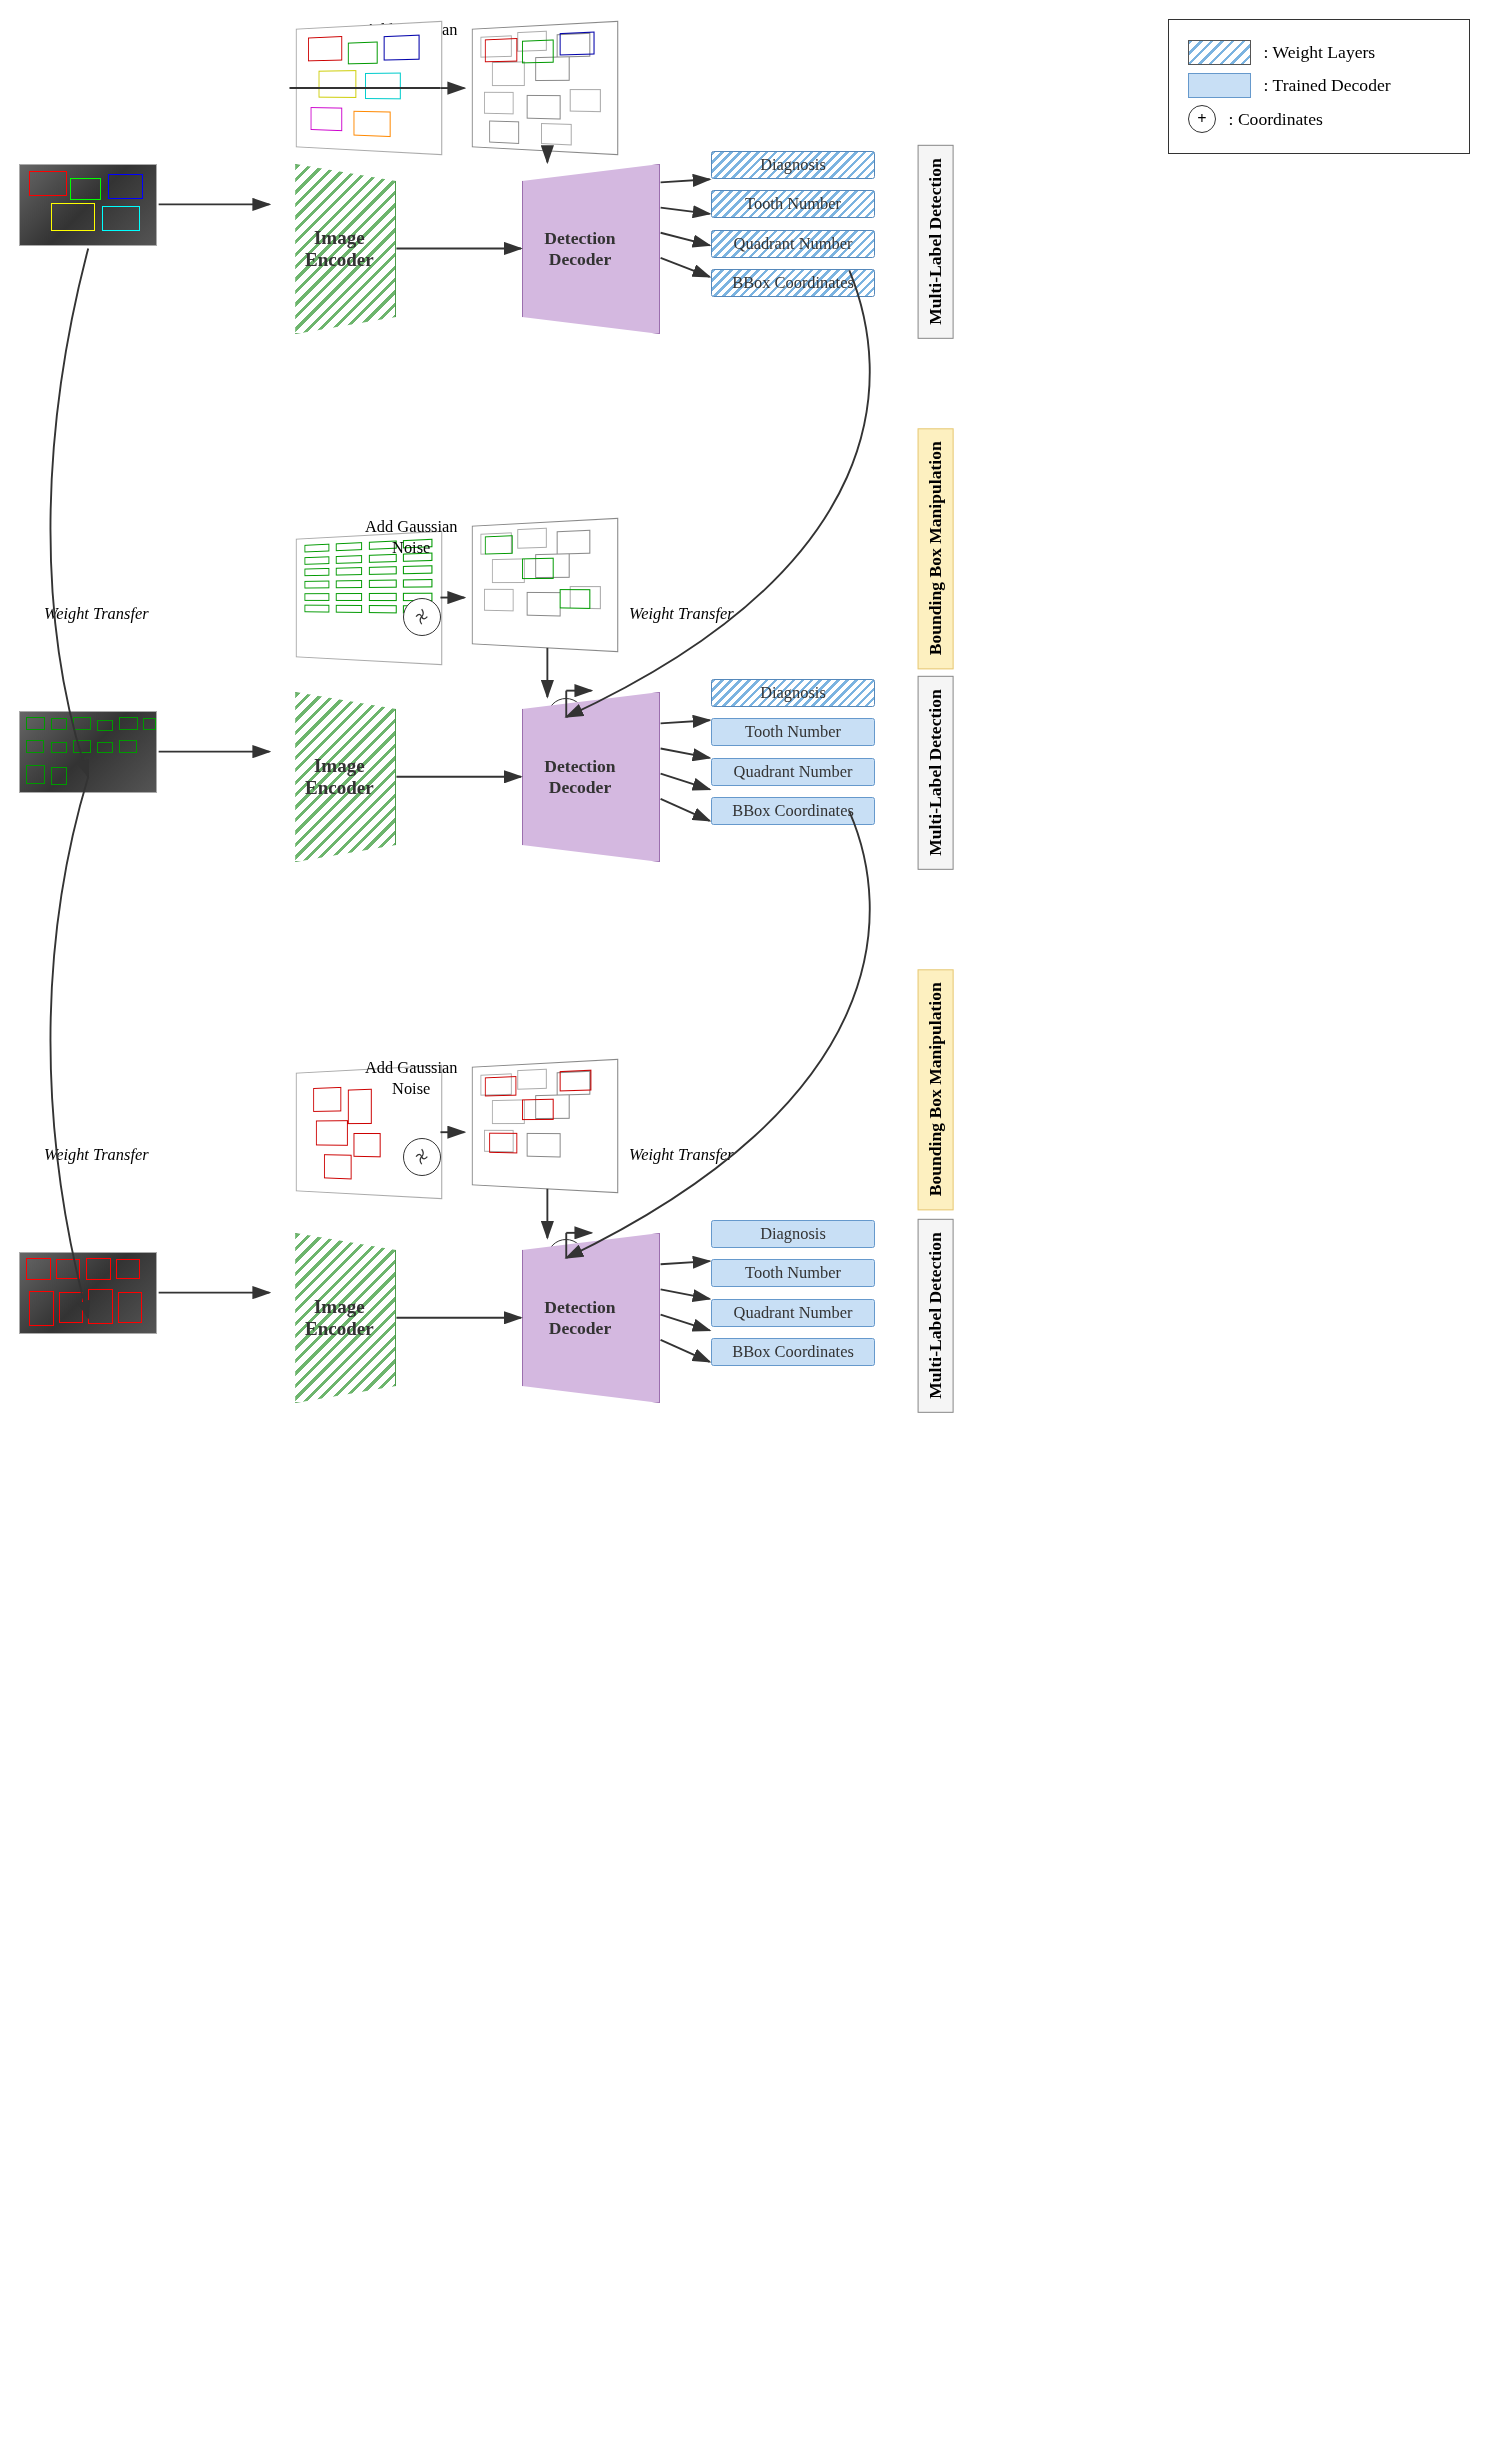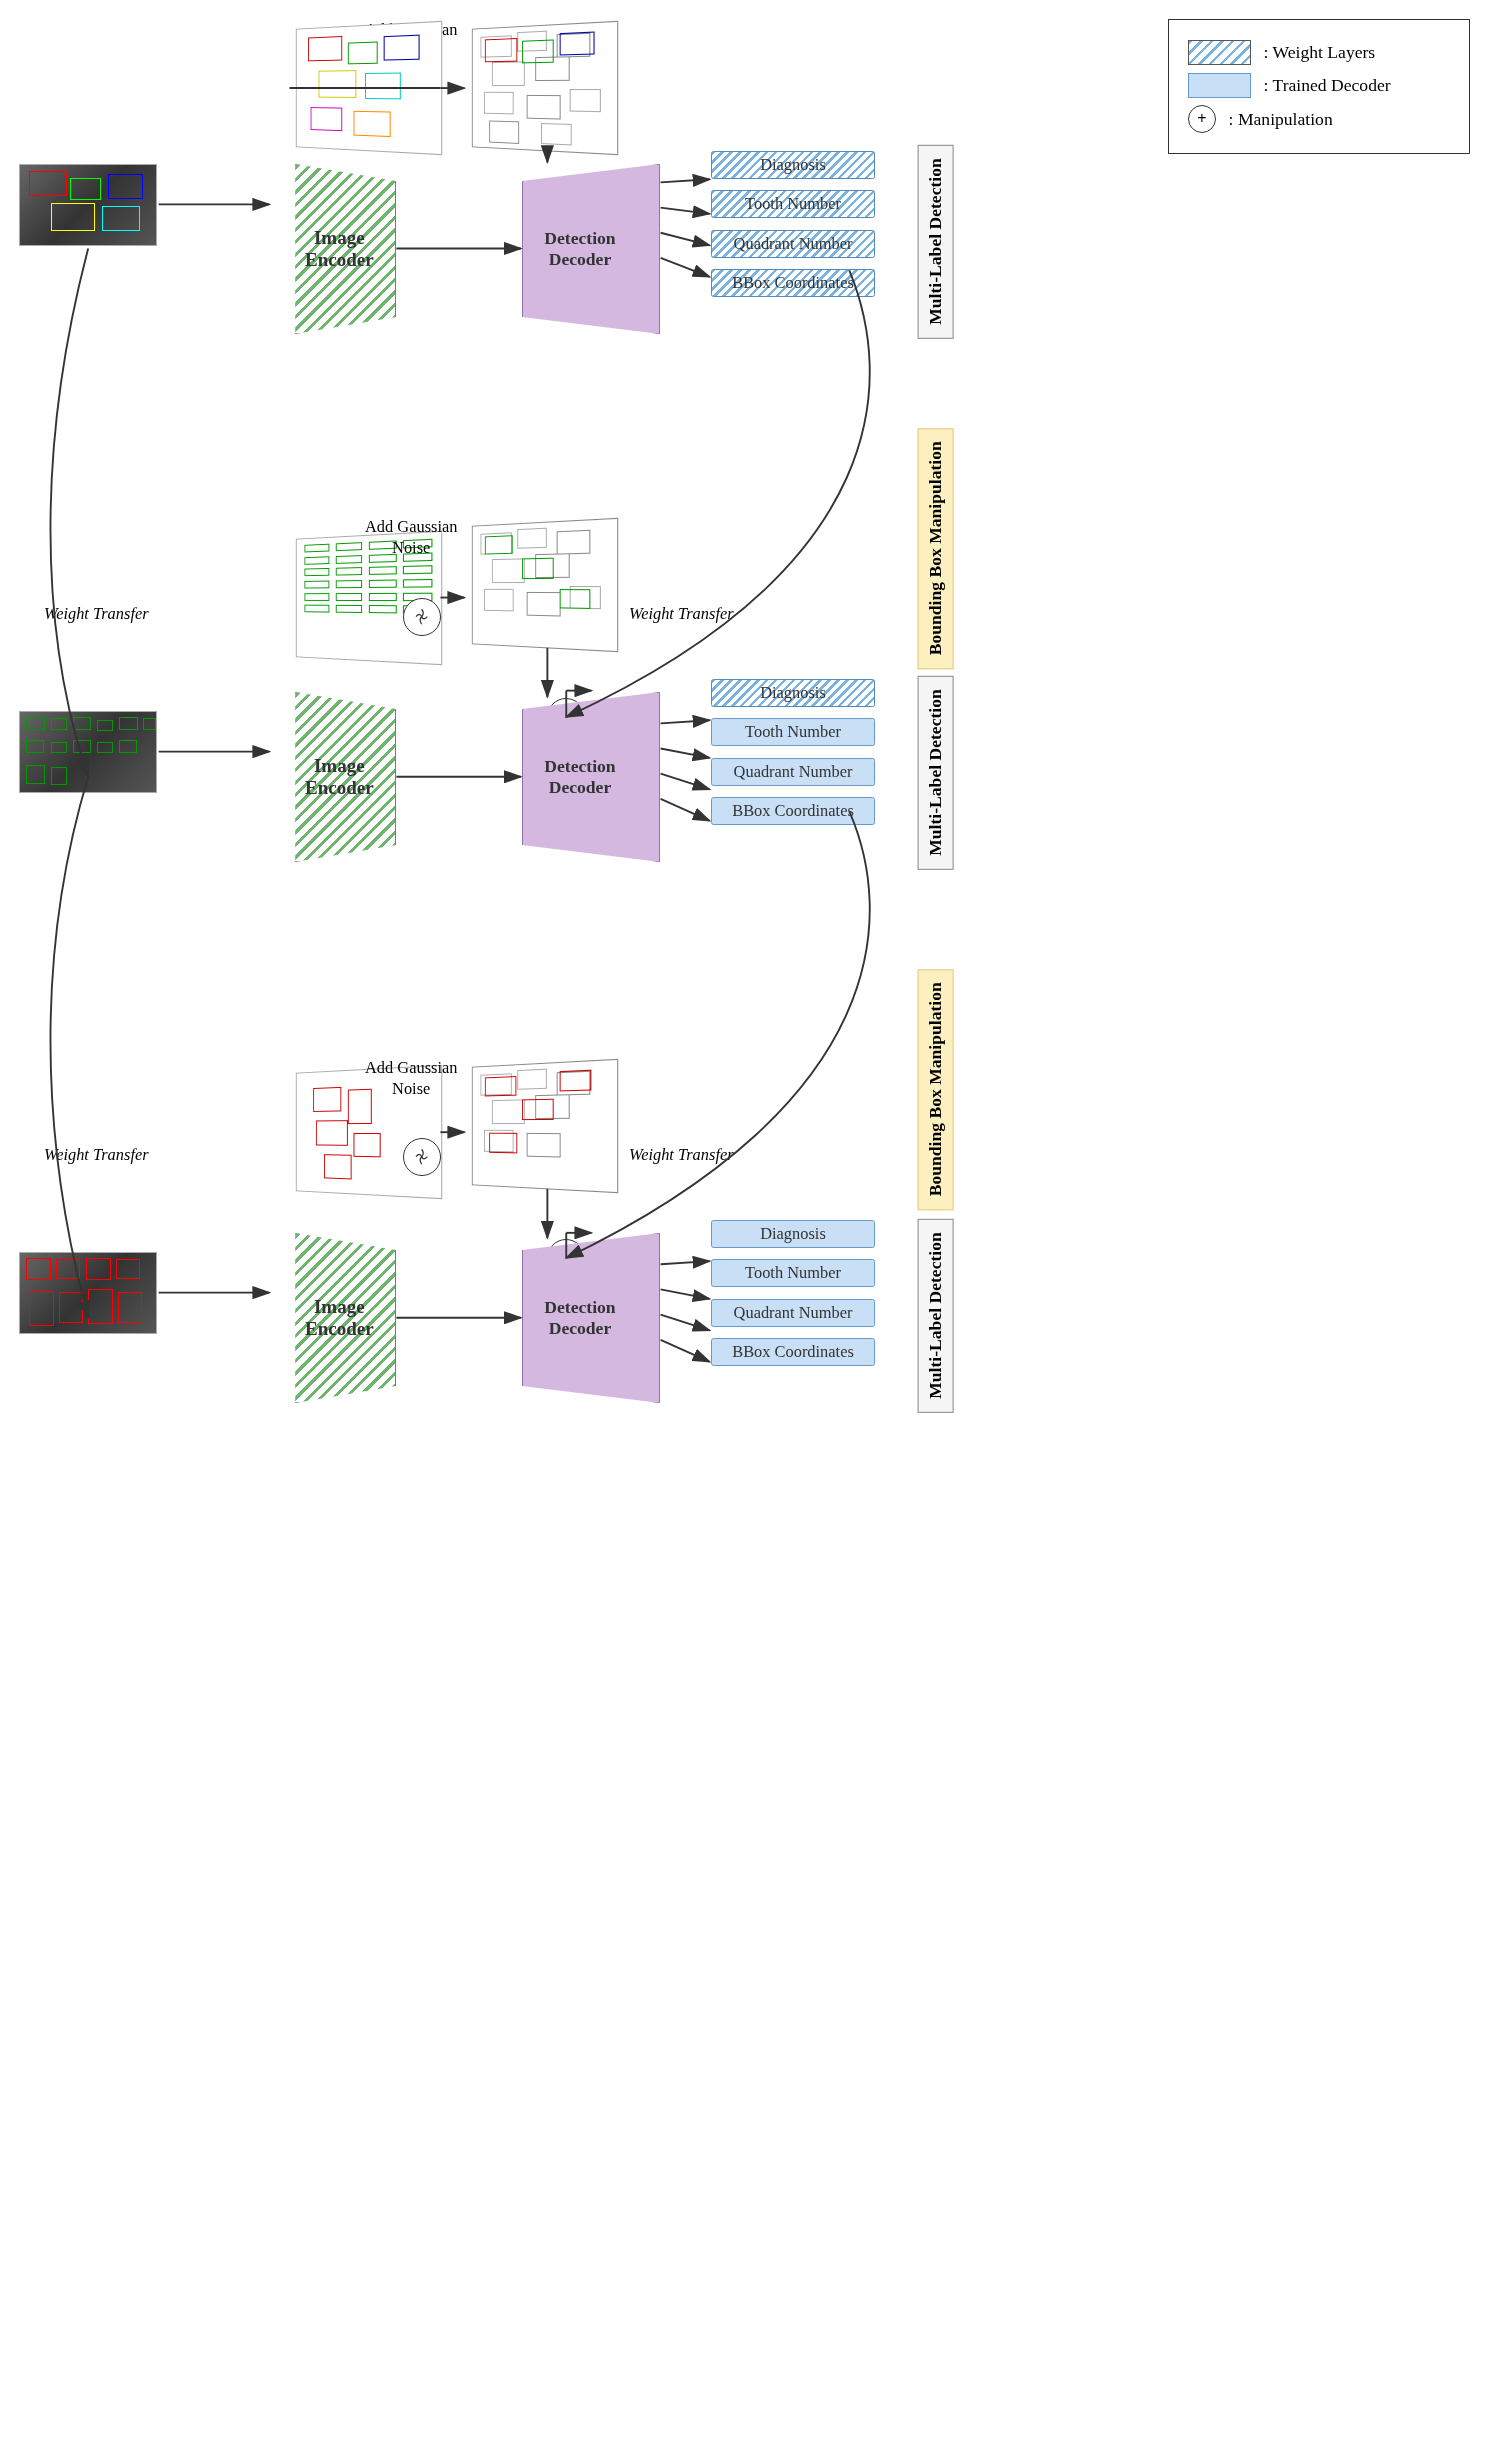--- a/index.html
+++ b/index.html
@@ -183,21 +183,21 @@
     <div class="legend-item">
       <div class="legend-icon legend-frozen"></div>
       <span>: Weight Layers</span>
     </div>
     <div class="legend-item">
       <div class="legend-icon legend-trained"></div>
       <span>: Trained Decoder</span>
     </div>
     <div class="legend-item">
       <div class="concat-circle">+</div>
-      <span>: Manipulation</span>
+      <span>: Coordinates</span>
     </div>
   </div>
 
   <div class="xray-img" style="left:19px; top:164px; width:138px; height:82px;">
     <div class="xray-img-inner">
       <div class="xray-bbox" style="left:9.4px;top:6.3px;width:38px;height:25px;border-color:#f00;"></div>
       <div class="xray-bbox" style="left:50px;top:12.6px;width:31px;height:22px;border-color:#0f0;"></div>
       <div class="xray-bbox" style="left:88px;top:9.4px;width:35px;height:25px;border-color:#00f;"></div>
       <div class="xray-bbox" style="left:31px;top:38px;width:44px;height:28px;border-color:#ff0;"></div>
       <div class="xray-bbox" style="left:82px;top:41px;width:38px;height:25px;border-color:#0ff;"></div>

